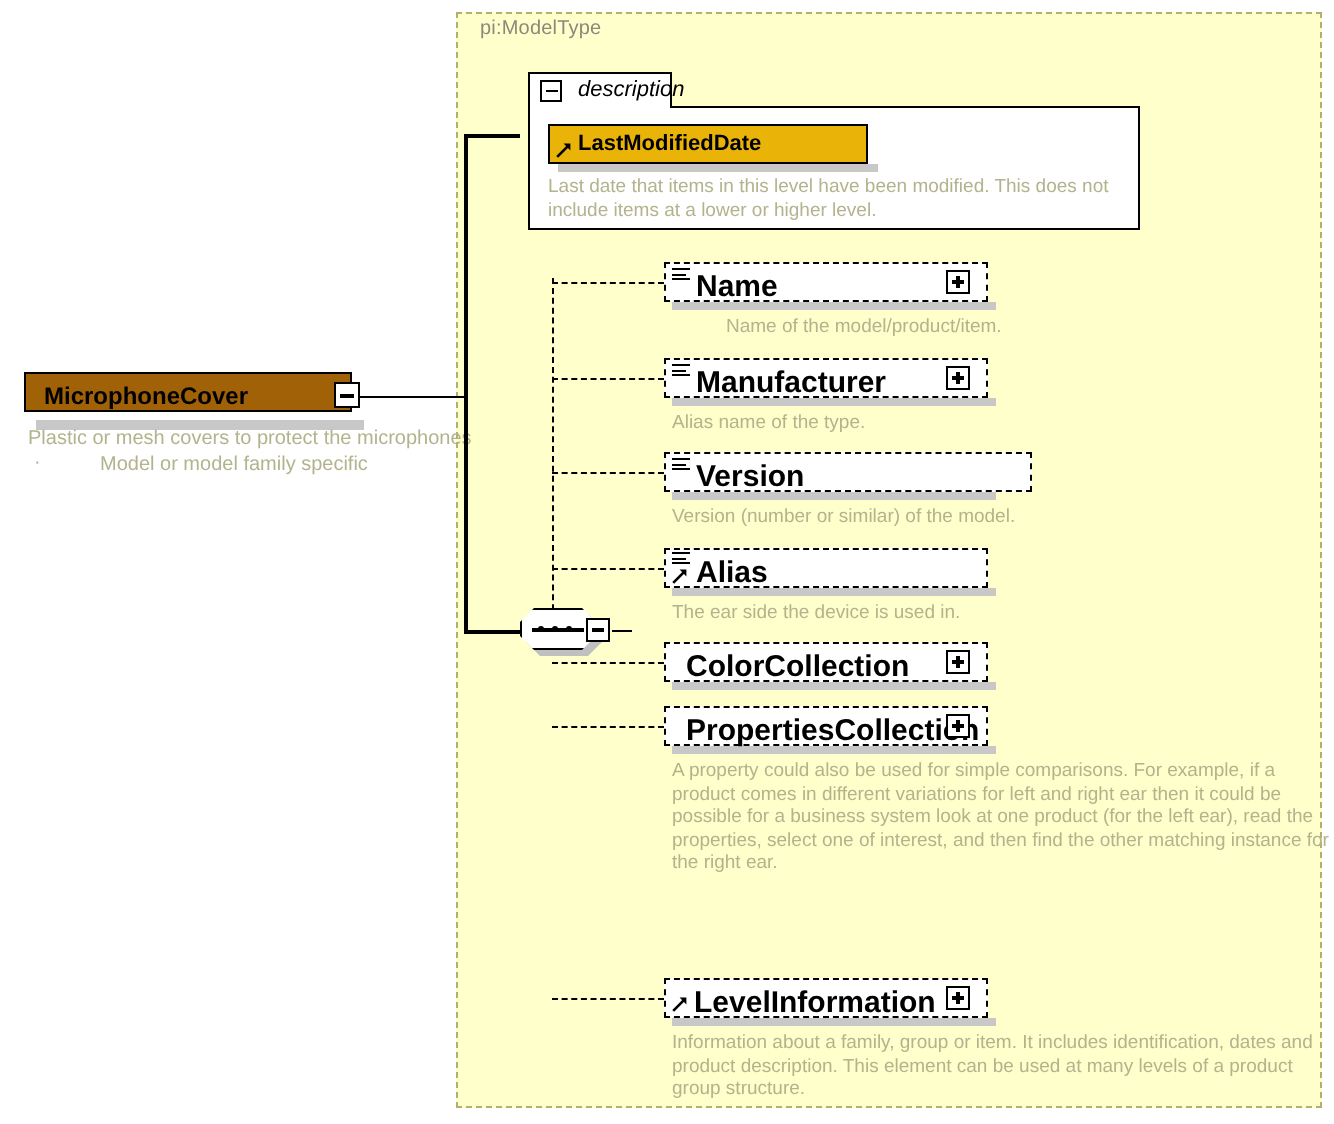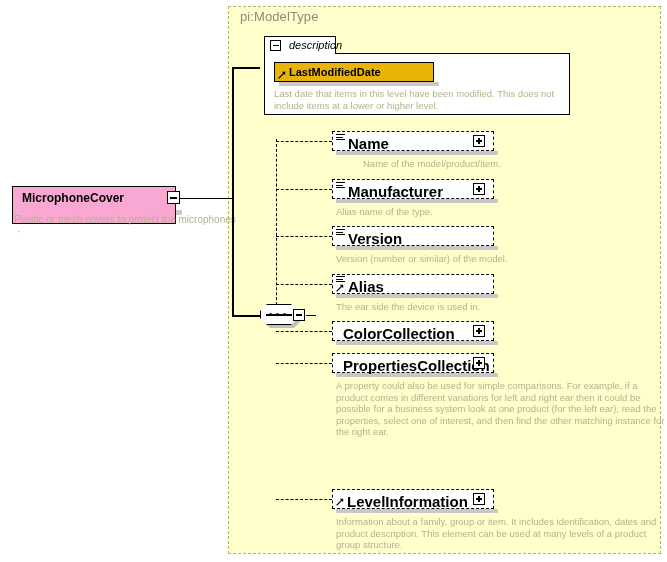--- a/index.html
+++ b/index.html
@@ -12,27 +12,27 @@
 
   
   #type-container{
     left:228px;top:6px;width:433px;height:548px;
     background:#ffffcc;
     border:1px dashed #b0b070;
     box-sizing:border-box;
   }
   #type-label{
     left:240px;top:9px;
-    font-size:13px;color:#8a8a7a;letter-spacing:.1px;
+    font-size:10px;color:#8a8a7a;letter-spacing:.1px;
   }
 
   
   #root-box{
-    left:12px;top:186px;width:164px;height:38px;
-    background:#f9a8d4;border:1.6px solid #000000;box-sizing:border-box;
+    left:12px;top:186px;width:164px;height:20px;
+    background:#a16207;border:1.6px solid #000000;box-sizing:border-box;
   }
   #root-box .lbl{
     position:absolute;left:9px;top:4px;
     font-size:12px;font-weight:bold;color:#000;white-space:nowrap;
   }
   #root-shadow{left:18px;top:210px;width:164px;height:5px;background:#c8c8c8;}
   #root-desc{
     left:14px;top:214px;width:222px;
     font-size:10px;line-height:12.5px;color:#b3b38d;
   }
@@ -152,20 +152,21 @@
   <span class="lbl">MicrophoneCover</span>
 </div>
 <div class="abs" id="root-collapse">
     <i></i>
   </div>
 <div class="abs wire" id="root-wire"></div>
 
 <div class="abs" id="root-desc">
   <span class="bullet">·</span>
   <span>Plastic or mesh covers to protect the microphones</span>
+  <span class="ln2">Model or model family specific</span>
 </div>
 
 <div class="abs wire" id="trunk-v"></div>
 <div class="abs wire" id="trunk-v2"></div>
 <div class="abs wire" id="trunk-attr-h"></div>
 <div class="abs wire" id="trunk-seq-h"></div>
 
 <div class="abs" id="attr-body"></div>
 <div class="abs" id="attr-tab">
   <span id="attr-tab-minus">
@@ -233,21 +234,21 @@
       <span class="el-plus" style="left:140px;top:3px">
         <i></i>
         <u></u>
       </span>
     </div>
     <div class="abs el-desc" style="left: 336px; top: 206px; width: 332px;">
       <p>Alias name of the type.</p>
     </div>
     <div class="abs el-sh" style="left: 336px; top: 246px; width: 162px;"></div>
     <div class="abs" style="left: 276px; top: 236px; width: 56px; height: 0px; border-top: 1.4px dashed rgb(0, 0, 0);"></div>
-    <div class="abs el-box" style="left: 332px; top: 226px; width: 162px; height: 20px;">
+    <div class="abs el-box" style="left: 332px; top: 226px; width: 184px; height: 20px;">
       <span style="position:absolute;left:3px;top:2px">
         <span class="lines-glyph">
           <i style="top:0;width:9px"></i>
           <i style="top:2.6px;width:7px"></i>
           <i style="top:5.2px;width:9px"></i>
         </span>
       </span>
       <span class="el-lbl" style="left:15px">Version</span>
     </div>
     <div class="abs el-desc" style="left: 336px; top: 253px; width: 332px;">

